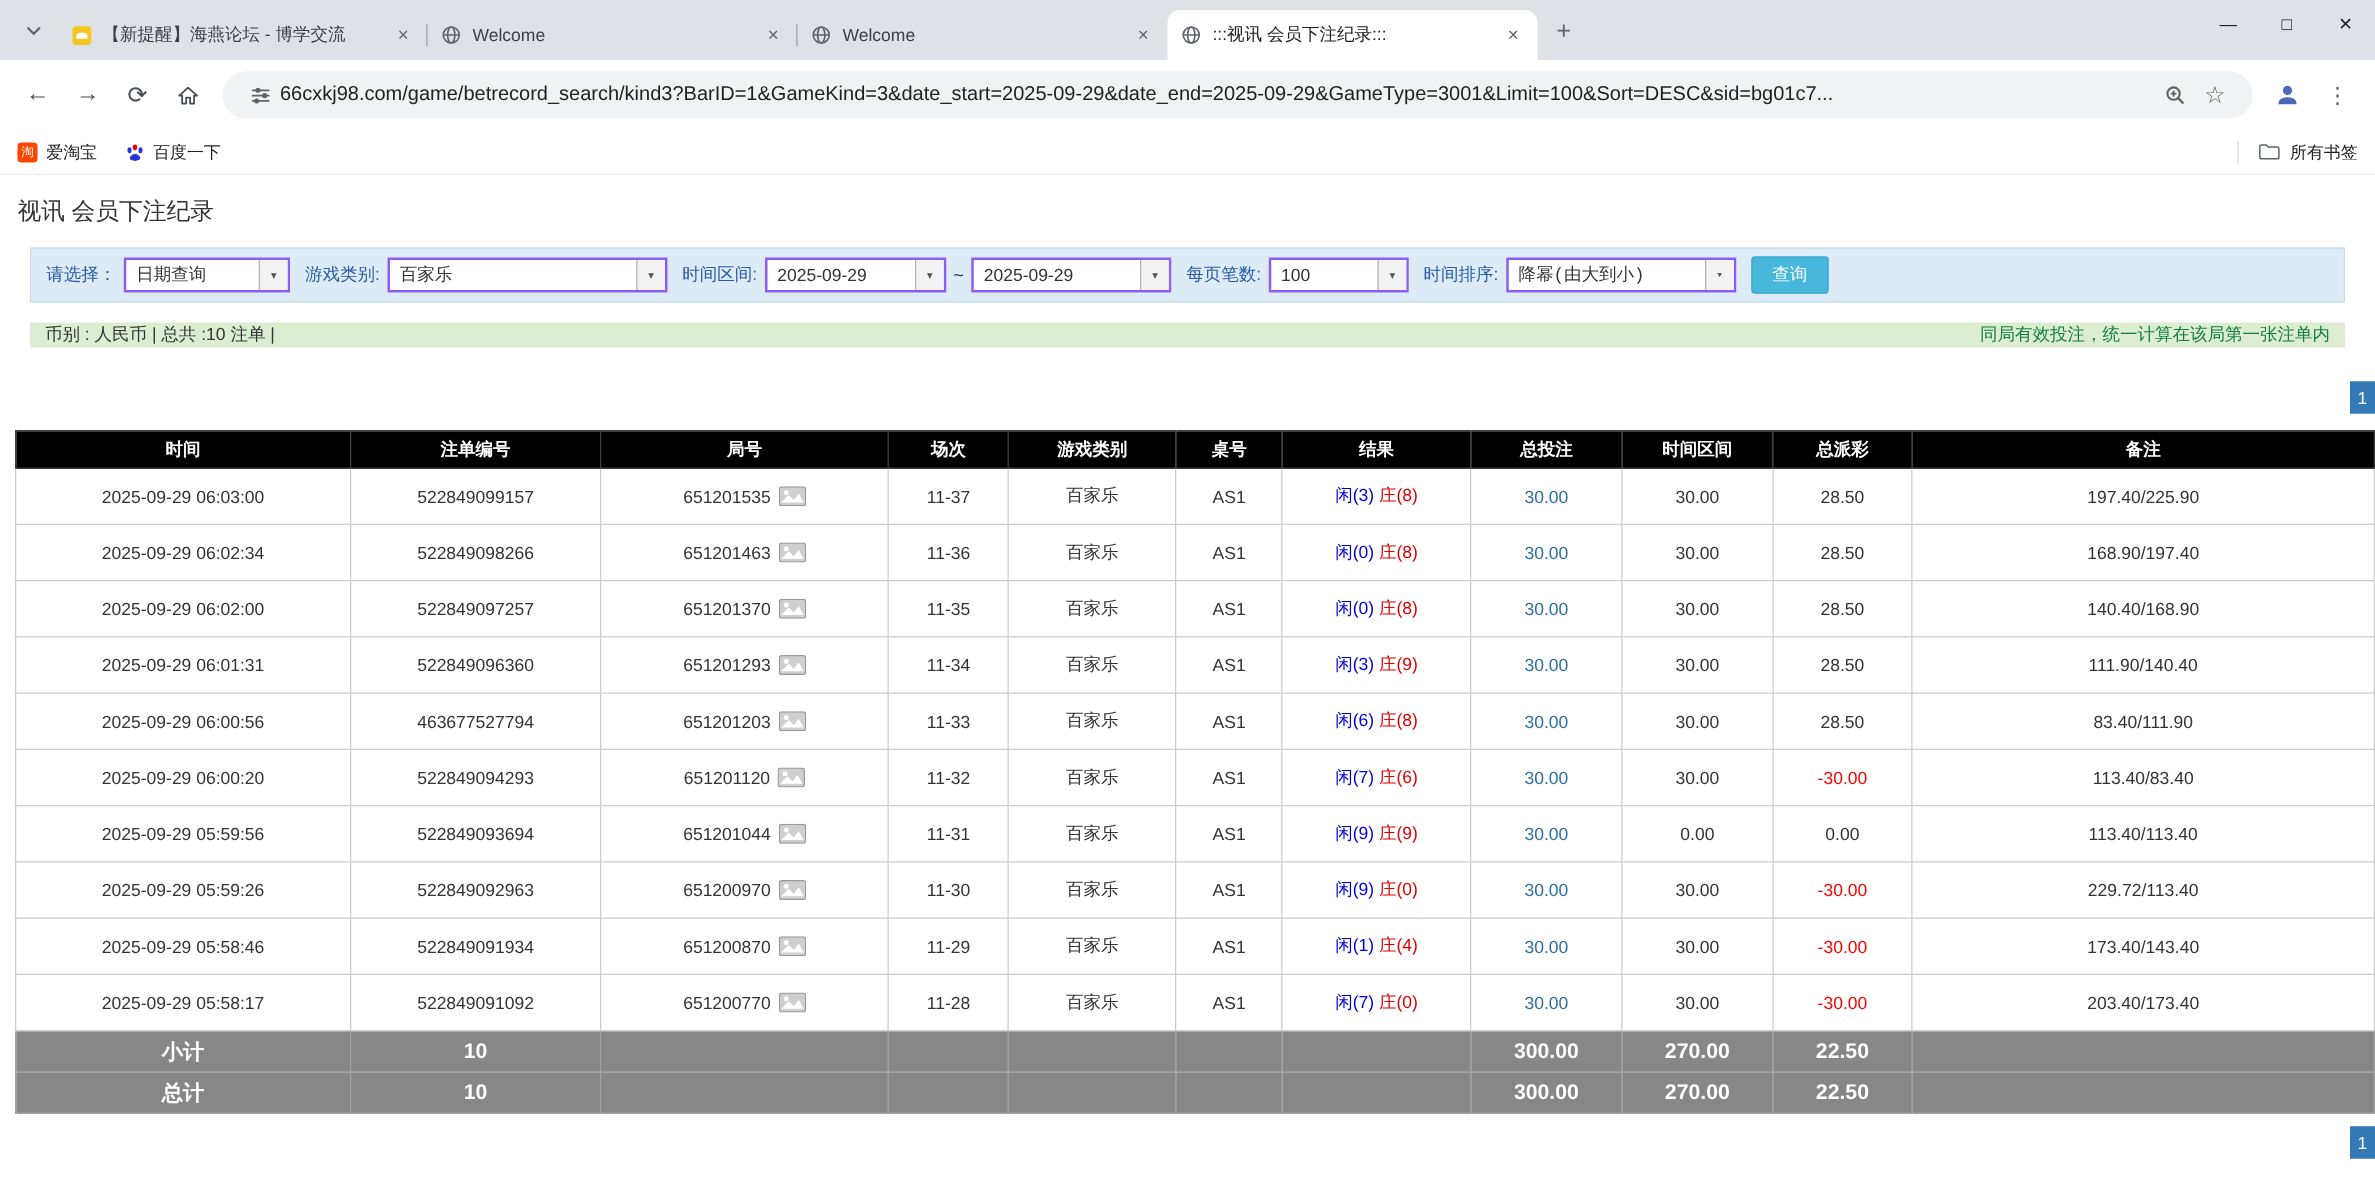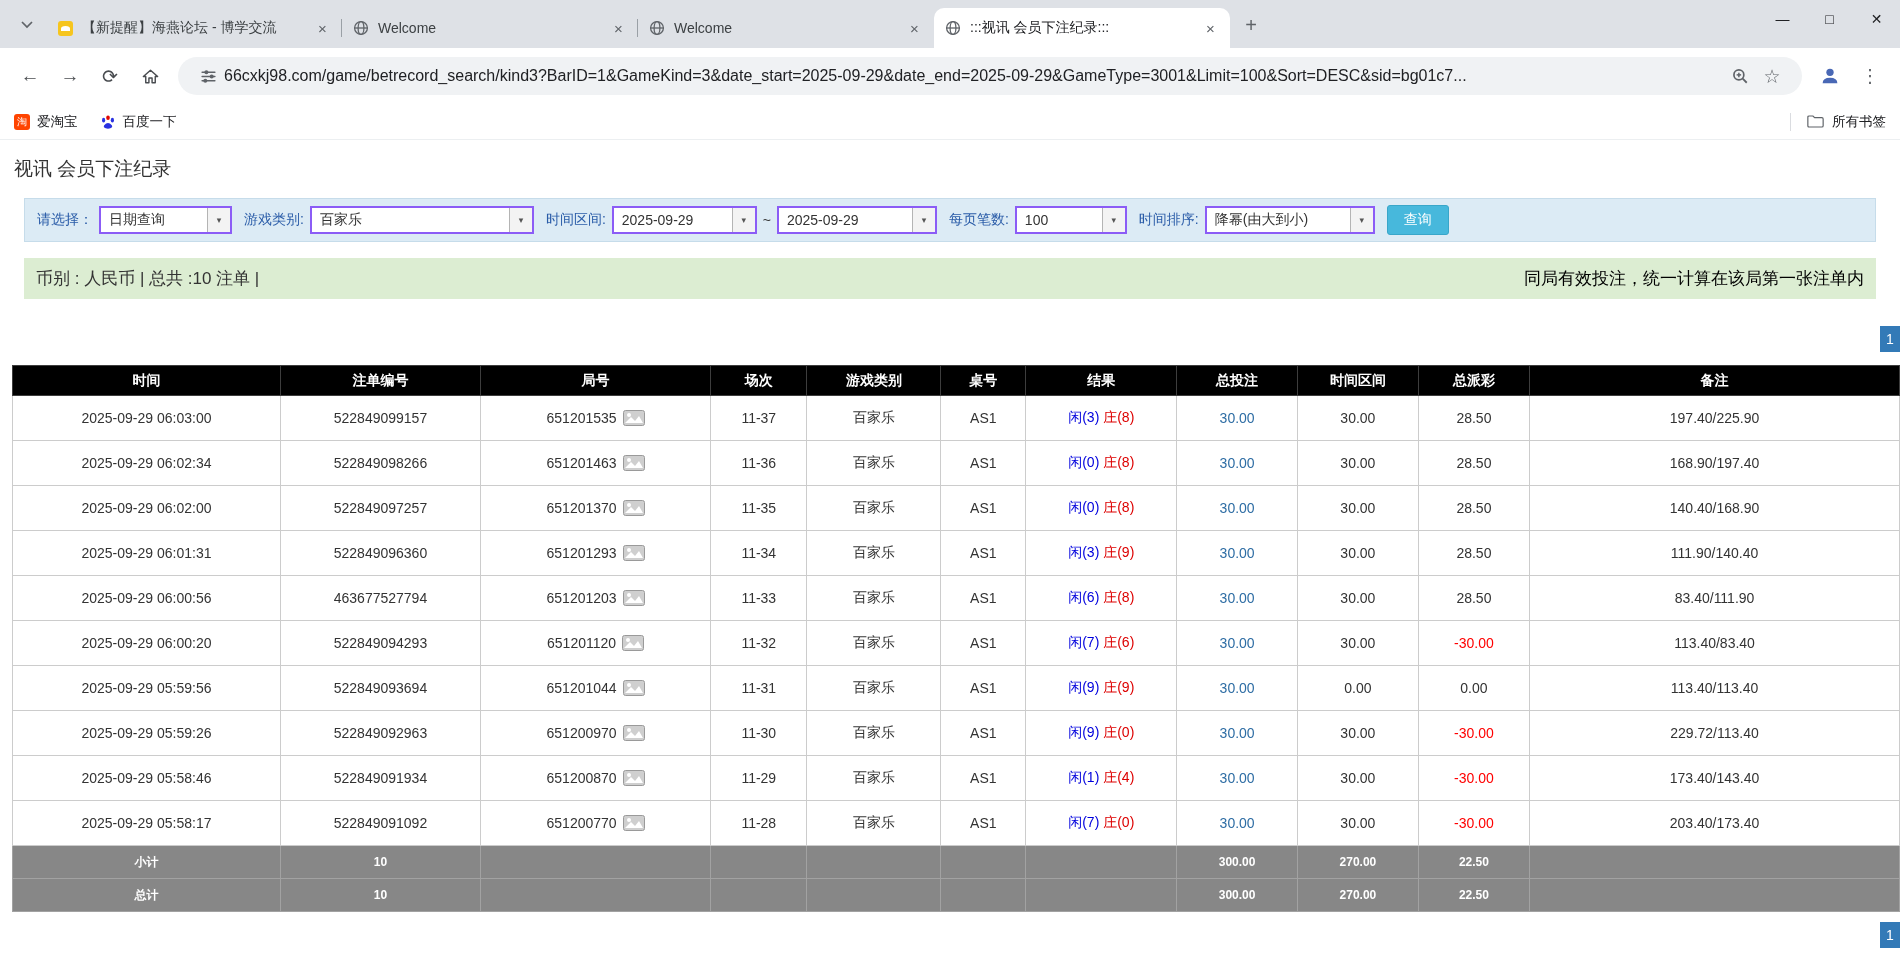--- a/index.html
+++ b/index.html
@@ -51,41 +51,41 @@
   .f-label { color:#2a5ca8; margin:0 6px 0 12px; white-space:nowrap; }
   .f-label:first-child { margin-left:2px; }
   .combo { display:inline-flex; align-items:center; background:#fff; border:2px solid #8b5cf6; height:28px; cursor:pointer; }
   .combo .val { flex:1; padding:0 8px; color:#333; white-space:nowrap; overflow:hidden; }
   .combo .caret { width:23px; height:100%; border-left:1px solid #b4b4b4; background:#f3f3f3;
                   display:flex; align-items:center; justify-content:center; font-size:9px; color:#555; }
   .tilde { margin:0 6px; color:#333; }
   .search-btn { margin-left:12px; background:#47b8dc; color:#fff; border:1px solid #39a6c9; padding:5px 16px;
                 font-size:14px; border-radius:3px; cursor:pointer; }
 
-  .summary { margin:16px 24px 0; background:#dcedd2; height:41px; display:flex; align-items:center;
-             justify-content:space-between; padding:0 12px; font-size:17px; color:#333; }
-  .summary .note { color:#000000; }
+  .summary { margin:16px 24px 0; background:#dcedd2; height:20px; display:flex; align-items:center;
+             justify-content:space-between; padding:0 12px; font-size:14px; color:#333; }
+  .summary .note { color:#15803d; }
 
   .pag { display:flex; justify-content:flex-end; }
   .pag-top { margin:27px 0 13px; }
   .pag-bottom { margin:10px 0 0; }
   .pag .num { min-width:20px; height:26px; background:#337ab7; color:#fff; display:flex; align-items:center;
               justify-content:center; font-size:14px; padding:0 5px; cursor:pointer; }
 
   table.bets { width:calc(100% - 12px); margin-left:12px; border-collapse:collapse; font-size:14px; color:#333; table-layout:fixed; }
   table.bets thead th { background:#000; color:#fff; font-weight:bold; height:30px; border:1px solid #3d3d3d; font-size:14px; }
   table.bets tbody td { border:1px solid #ccc; height:45px; text-align:center; background:#fff; overflow:hidden; white-space:nowrap; }
   .player { color:#0000dd; }
   .banker { color:#dd0000; }
   .bet-link { color:#2e6da4; text-decoration:none; cursor:pointer; }
   .neg { color:#ff0000; }
   .round-wrap { display:inline-flex; align-items:center; gap:6px; }
   .round-icon { display:inline-flex; cursor:pointer; }
   table.bets tfoot td { background:#878787; color:#fff; font-weight:bold; height:33px; border:1px solid #a2a2a2;
-                        text-align:center; font-size:12px; }
+                        text-align:center; font-size:17px; }
 </style>
 </head>
 <body>
 
 <div class="tabstrip">
   <div class="tab-search-btn">
     <svg width="12" height="8" viewBox="0 0 12 8">
         <path d="M1 1 L6 6 L11 1" fill="none" stroke="#5f6368" stroke-width="1.7"></path>
       </svg>
   </div>
@@ -229,21 +229,21 @@
     <span class="combo" style="width:160px;">
       <span class="val">2025-09-29</span>
       <span class="caret">▾</span>
     </span>
     <span class="f-label">每页笔数:</span>
     <span class="combo" style="width:112px;">
       <span class="val">100</span>
       <span class="caret">▾</span>
     </span>
     <span class="f-label">时间排序:</span>
-    <span class="combo" style="width:170px;">
+    <span class="combo" style="width:184px;font-family:Liberation Mono, monospace;">
       <span class="val">降幂(由大到小)</span>
       <span class="caret">▾</span>
     </span>
     <button class="search-btn">查询</button>
   </div>
 
   <div class="summary">
     <span>币别 : 人民币 | 总共 :10 注单 |</span>
     <span class="note">同局有效投注，统一计算在该局第一张注单内</span>
   </div>

